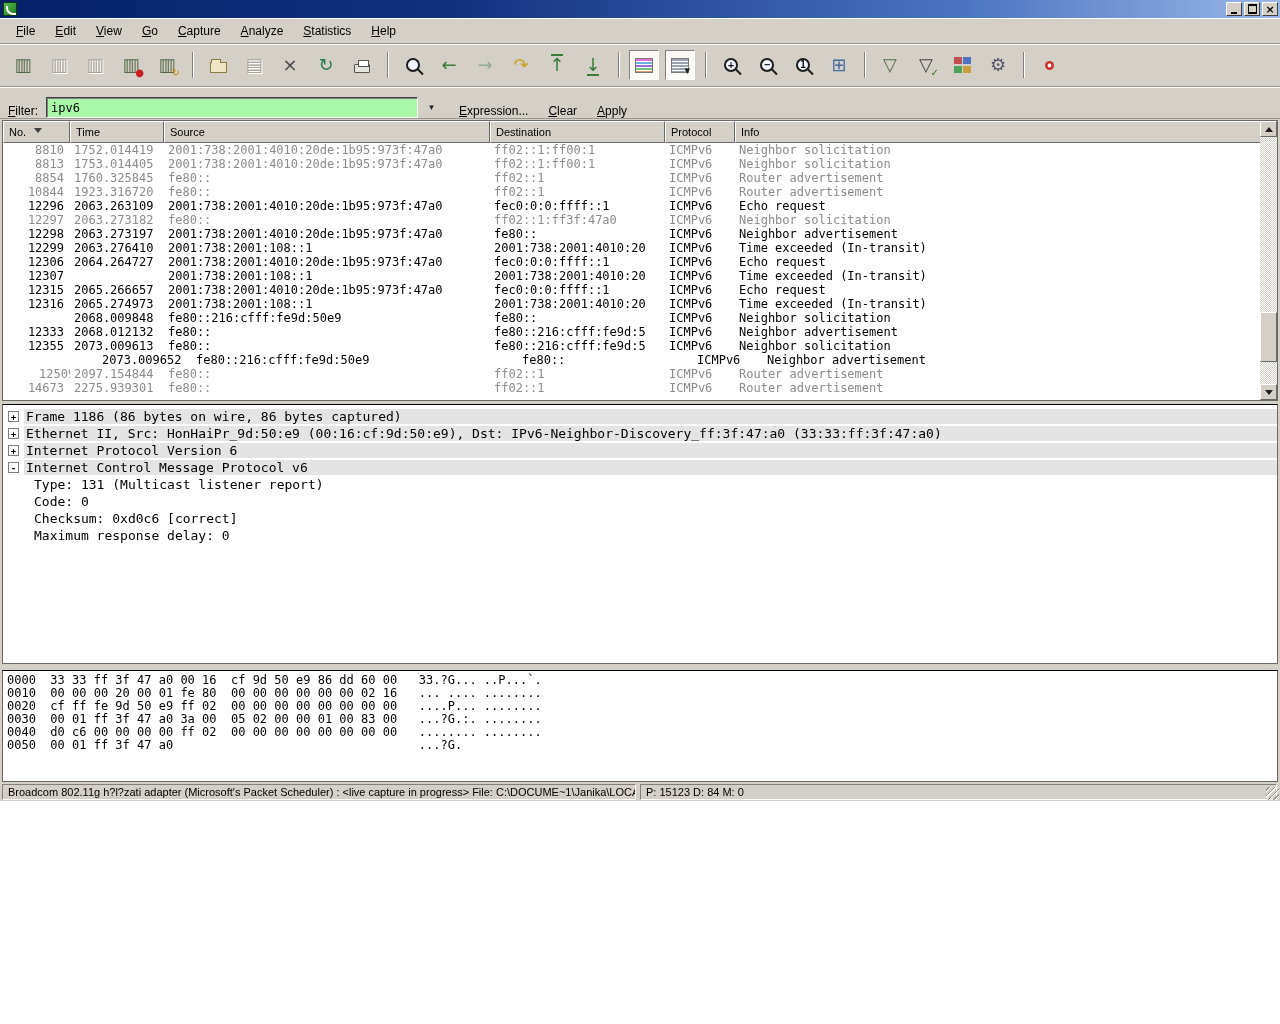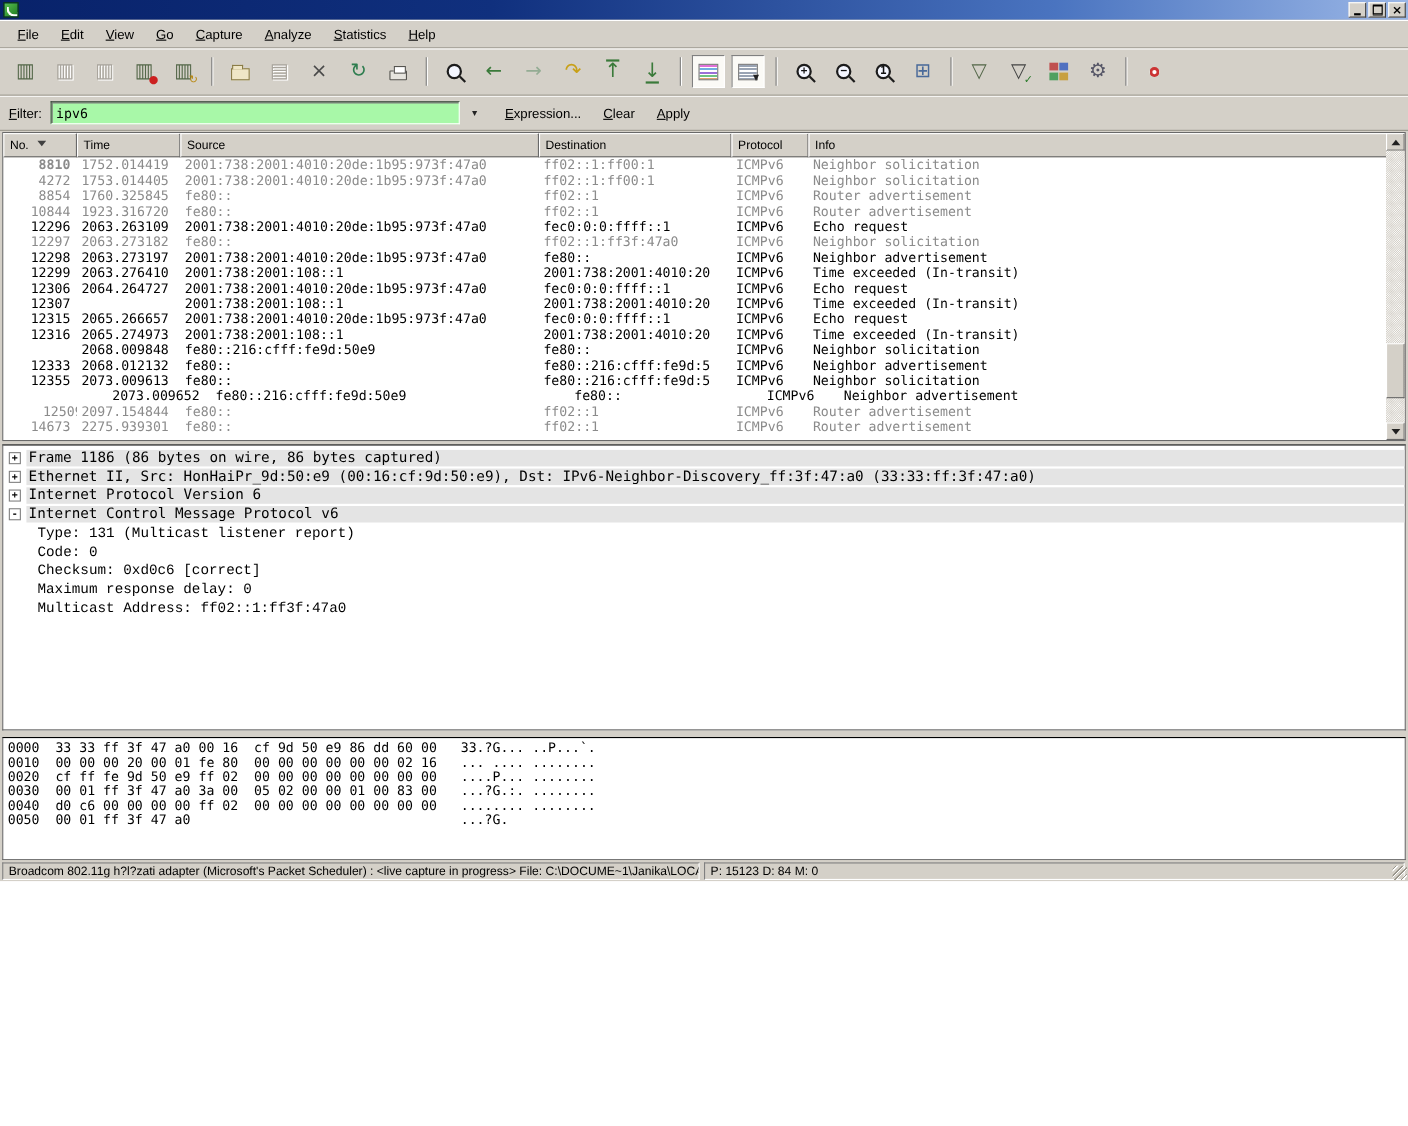--- a/index.html
+++ b/index.html
@@ -51,21 +51,21 @@
       repeating-linear-gradient(180deg,#e070d8 0 2px,#ffffff 2px 3px,#70aee0 3px 5px,#ffffff 5px 6px,
       #9a70d8 6px 8px,#ffffff 8px 9px,#70c383 9px 11px,#ffffff 11px 12px,#e0a070 12px 14px,#ffffff 14px 15px); }
   .ic-gstripes { width:18px; height:15px; border:1px solid #787878; background:
       repeating-linear-gradient(180deg,#9aa4b4 0 2px,#ffffff 2px 3px); position:relative; }
   .ic-gstripes::after { content:"▾"; position:absolute; right:-2px; bottom:-5px; font-size:11px; color:#222; }
   .ic-grid { width:8px; height:7px; background:#c05050; box-shadow:9px 0 0 #5070c0, 0 9px 0 #50a060, 9px 9px 0 #c8a040;
              margin:0 9px 9px 0; }
   .ic-ring { width:9px; height:9px; border:4px dashed #cc3434; border-radius:50%; background:#ffffff; }
 
   
-  .filterbar { height:32px; background:#d4d0c8; display:flex; align-items:center; padding-left:8px; font-size:12px;
+  .filterbar { height:32px; background:#d4d0c8; display:flex; align-items:flex-end; padding-left:8px; font-size:12px;
                border-bottom:1px solid #9a968c; box-shadow:inset 0 1px 0 #ffffff; }
   .filter-input { width:372px; height:21px; margin-left:8px; background:#a8f8a8;
                   border:1px solid; border-color:#404040 #ffffff #ffffff #404040; box-shadow:inset 1px 1px 0 #808080;
                   font:12px "DejaVu Sans Mono", monospace; color:#000; padding:3px 3px 0 4px; white-space:pre; }
   .filter-drop { width:15px; height:21px; display:flex; align-items:center; justify-content:center; margin-left:6px;
                  font-size:8px; color:#222; }
   .filter-link { margin-left:20px; color:#000; }
 
   
   .plist { margin:1px 2px 0; height:281px; background:#ffffff; border:1px solid #696969; position:relative; overflow:hidden; }
@@ -95,21 +95,21 @@
             border-color:#ffffff #696969 #696969 #ffffff; }
 
   
   .gap3 { height:3px; } .gap6 { height:6px; }
   .details { margin:0 2px; height:260px; background:#ffffff; border:1px solid #696969; border-top-color:#000;
              padding-top:3px; font:13px "DejaVu Sans Mono", monospace; overflow:hidden; }
   .dline { height:17px; display:flex; align-items:center; white-space:pre; }
   .dexp { width:11px; height:11px; border:1px solid #808080; background:#fff; flex:none;
           font:bold 9px/9px "DejaVu Sans Mono", monospace; text-align:center; margin:0 5px 0 5px; padding-top:1px; }
   .dline.l0 .dtext { background:#e4e4e4; flex:1; padding-left:2px; }
-  .dline.l1 { padding-left:31px;font-family:Liberation Mono, monospace; }
+  .dline.l1 { padding-left:31px; }
 
   
   .hex { margin:0 2px; height:112px; background:#ffffff; border:1px solid #696969; border-top-color:#000;
          font:12px "DejaVu Sans Mono", monospace; padding:3px 0 0 4px; }
   .hline { height:13px; line-height:13px; white-space:pre; }
 
   
   .statusbar { height:19px; display:flex; gap:4px; padding:2px 3px 1px 2px; background:#d4d0c8; font-size:11px; position:relative; }
   .sbox { border:1px solid; border-color:#808080 #ffffff #ffffff #808080; padding:1px 5px 0; white-space:nowrap; overflow:hidden; }
   .sbox.l { width:634px; flex:none; }
@@ -266,22 +266,22 @@
             <span>Destination</span>
           </div>
           <div class="hcell" style="width: 70px;">
             <span>Protocol</span>
           </div>
           <div class="hcell" style="flex: 1 1 0%;">
             <span>Info</span>
           </div>
         </div>
       <div class="pbody" id="pbody">
-          <div class="prow dim"><div class="pc no" style="width: 67px; font-weight: bold;">8810</div><div class="pc" style="width: 94px;">1752.014419</div><div class="pc" style="width: 326px;">2001:738:2001:4010:20de:1b95:973f:47a0</div><div class="pc" style="width: 175px;">ff02::1:ff00:1</div><div class="pc" style="width: 70px;">ICMPv6</div><div class="pc info">Neighbor solicitation</div></div>
-          <div class="prow dim"><div class="pc no" style="width: 67px;">4272</div><div class="pc" style="width: 94px;">1753.014405</div><div class="pc" style="width: 326px;">2001:738:2001:4010:20de:1b95:973f:47a0</div><div class="pc" style="width: 175px;">ff02::1:ff00:1</div><div class="pc" style="width: 70px;">ICMPv6</div><div class="pc info">Neighbor solicitation</div></div>
+          <div class="prow dim"><div class="pc no" style="width: 67px;">8810</div><div class="pc" style="width: 94px;">1752.014419</div><div class="pc" style="width: 326px;">2001:738:2001:4010:20de:1b95:973f:47a0</div><div class="pc" style="width: 175px;">ff02::1:ff00:1</div><div class="pc" style="width: 70px;">ICMPv6</div><div class="pc info">Neighbor solicitation</div></div>
+          <div class="prow dim"><div class="pc no" style="width: 67px;">8813</div><div class="pc" style="width: 94px;">1753.014405</div><div class="pc" style="width: 326px;">2001:738:2001:4010:20de:1b95:973f:47a0</div><div class="pc" style="width: 175px;">ff02::1:ff00:1</div><div class="pc" style="width: 70px;">ICMPv6</div><div class="pc info">Neighbor solicitation</div></div>
           <div class="prow dim"><div class="pc no" style="width: 67px;">8854</div><div class="pc" style="width: 94px;">1760.325845</div><div class="pc" style="width: 326px;">fe80::</div><div class="pc" style="width: 175px;">ff02::1</div><div class="pc" style="width: 70px;">ICMPv6</div><div class="pc info">Router advertisement</div></div>
           <div class="prow dim"><div class="pc no" style="width: 67px;">10844</div><div class="pc" style="width: 94px;">1923.316720</div><div class="pc" style="width: 326px;">fe80::</div><div class="pc" style="width: 175px;">ff02::1</div><div class="pc" style="width: 70px;">ICMPv6</div><div class="pc info">Router advertisement</div></div>
           <div class="prow"><div class="pc no" style="width: 67px;">12296</div><div class="pc" style="width: 94px;">2063.263109</div><div class="pc" style="width: 326px;">2001:738:2001:4010:20de:1b95:973f:47a0</div><div class="pc" style="width: 175px;">fec0:0:0:ffff::1</div><div class="pc" style="width: 70px;">ICMPv6</div><div class="pc info">Echo request</div></div>
           <div class="prow dim"><div class="pc no" style="width: 67px;">12297</div><div class="pc" style="width: 94px;">2063.273182</div><div class="pc" style="width: 326px;">fe80::</div><div class="pc" style="width: 175px;">ff02::1:ff3f:47a0</div><div class="pc" style="width: 70px;">ICMPv6</div><div class="pc info">Neighbor solicitation</div></div>
           <div class="prow"><div class="pc no" style="width: 67px;">12298</div><div class="pc" style="width: 94px;">2063.273197</div><div class="pc" style="width: 326px;">2001:738:2001:4010:20de:1b95:973f:47a0</div><div class="pc" style="width: 175px;">fe80::</div><div class="pc" style="width: 70px;">ICMPv6</div><div class="pc info">Neighbor advertisement</div></div>
           <div class="prow"><div class="pc no" style="width: 67px;">12299</div><div class="pc" style="width: 94px;">2063.276410</div><div class="pc" style="width: 326px;">2001:738:2001:108::1</div><div class="pc" style="width: 175px;">2001:738:2001:4010:20</div><div class="pc" style="width: 70px;">ICMPv6</div><div class="pc info">Time exceeded (In-transit)</div></div>
           <div class="prow"><div class="pc no" style="width: 67px;">12306</div><div class="pc" style="width: 94px;">2064.264727</div><div class="pc" style="width: 326px;">2001:738:2001:4010:20de:1b95:973f:47a0</div><div class="pc" style="width: 175px;">fec0:0:0:ffff::1</div><div class="pc" style="width: 70px;">ICMPv6</div><div class="pc info">Echo request</div></div>
           <div class="prow"><div class="pc no" style="width: 67px;">12307</div><div class="pc" style="width: 94px; margin-top: 48px;">2064.273072</div><div class="pc" style="width: 326px;">2001:738:2001:108::1</div><div class="pc" style="width: 175px;">2001:738:2001:4010:20</div><div class="pc" style="width: 70px;">ICMPv6</div><div class="pc info">Time exceeded (In-transit)</div></div>
           <div class="prow"><div class="pc no" style="width: 67px;">12315</div><div class="pc" style="width: 94px;">2065.266657</div><div class="pc" style="width: 326px;">2001:738:2001:4010:20de:1b95:973f:47a0</div><div class="pc" style="width: 175px;">fec0:0:0:ffff::1</div><div class="pc" style="width: 70px;">ICMPv6</div><div class="pc info">Echo request</div></div>
           <div class="prow"><div class="pc no" style="width: 67px;">12316</div><div class="pc" style="width: 94px;">2065.274973</div><div class="pc" style="width: 326px;">2001:738:2001:108::1</div><div class="pc" style="width: 175px;">2001:738:2001:4010:20</div><div class="pc" style="width: 70px;">ICMPv6</div><div class="pc info">Time exceeded (In-transit)</div></div>
@@ -309,21 +309,20 @@
 
     <div class="details" id="details">
         <div class="dline l0"><span class="dexp">+</span><span class="dtext">Frame 1186 (86 bytes on wire, 86 bytes captured)</span></div>
         <div class="dline l0"><span class="dexp">+</span><span class="dtext">Ethernet II, Src: HonHaiPr_9d:50:e9 (00:16:cf:9d:50:e9), Dst: IPv6-Neighbor-Discovery_ff:3f:47:a0 (33:33:ff:3f:47:a0)</span></div>
         <div class="dline l0"><span class="dexp">+</span><span class="dtext">Internet Protocol Version 6</span></div>
         <div class="dline l0"><span class="dexp">-</span><span class="dtext">Internet Control Message Protocol v6</span></div>
         <div class="dline l1"><span class="dtext">Type: 131 (Multicast listener report)</span></div>
         <div class="dline l1"><span class="dtext">Code: 0</span></div>
         <div class="dline l1"><span class="dtext">Checksum: 0xd0c6 [correct]</span></div>
         <div class="dline l1"><span class="dtext">Maximum response delay: 0</span></div>
-        <div class="dline l1"><span class="dtext">Multicast Address: ff02::1:ff3f:47a0</span></div>
       </div>
 
     <div class="gap6"></div>
 
     <div class="hex" id="hex">
         <div class="hline">0000  33 33 ff 3f 47 a0 00 16  cf 9d 50 e9 86 dd 60 00   33.?G... ..P...`.</div>
         <div class="hline">0010  00 00 00 20 00 01 fe 80  00 00 00 00 00 00 02 16   ... .... ........</div>
         <div class="hline">0020  cf ff fe 9d 50 e9 ff 02  00 00 00 00 00 00 00 00   ....P... ........</div>
         <div class="hline">0030  00 01 ff 3f 47 a0 3a 00  05 02 00 00 01 00 83 00   ...?G.:. ........</div>
         <div class="hline">0040  d0 c6 00 00 00 00 ff 02  00 00 00 00 00 00 00 00   ........ ........</div>

